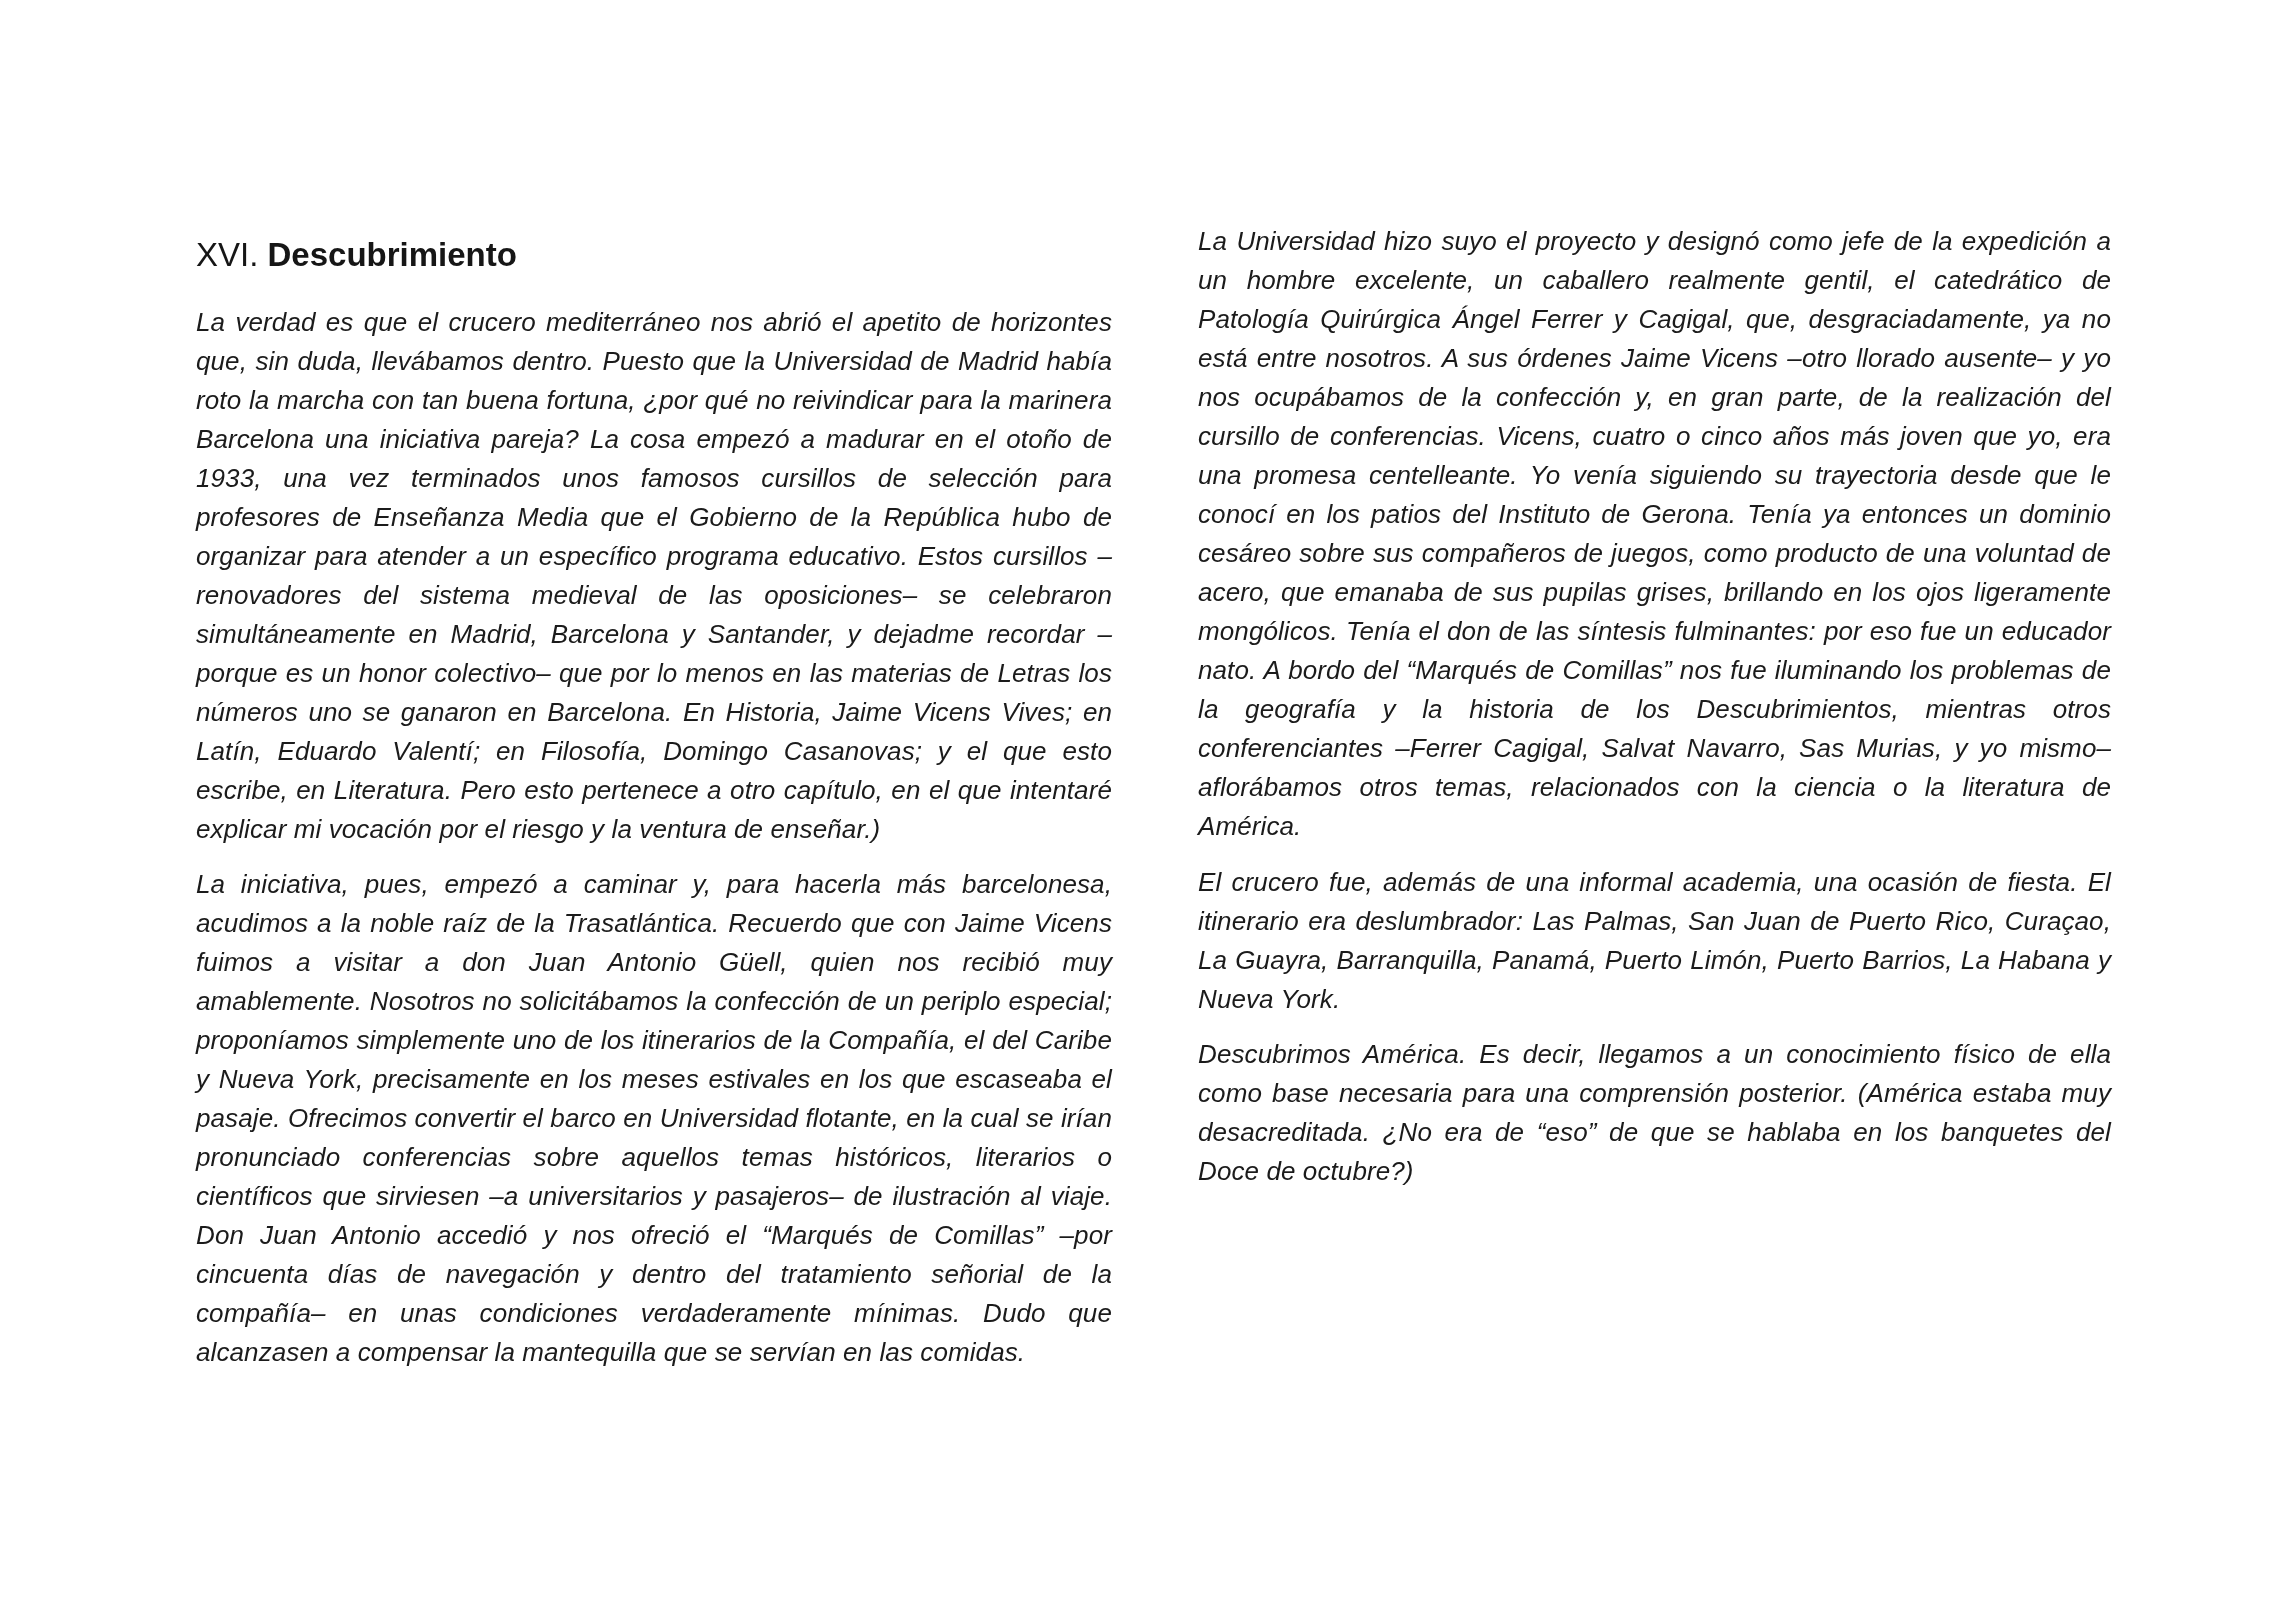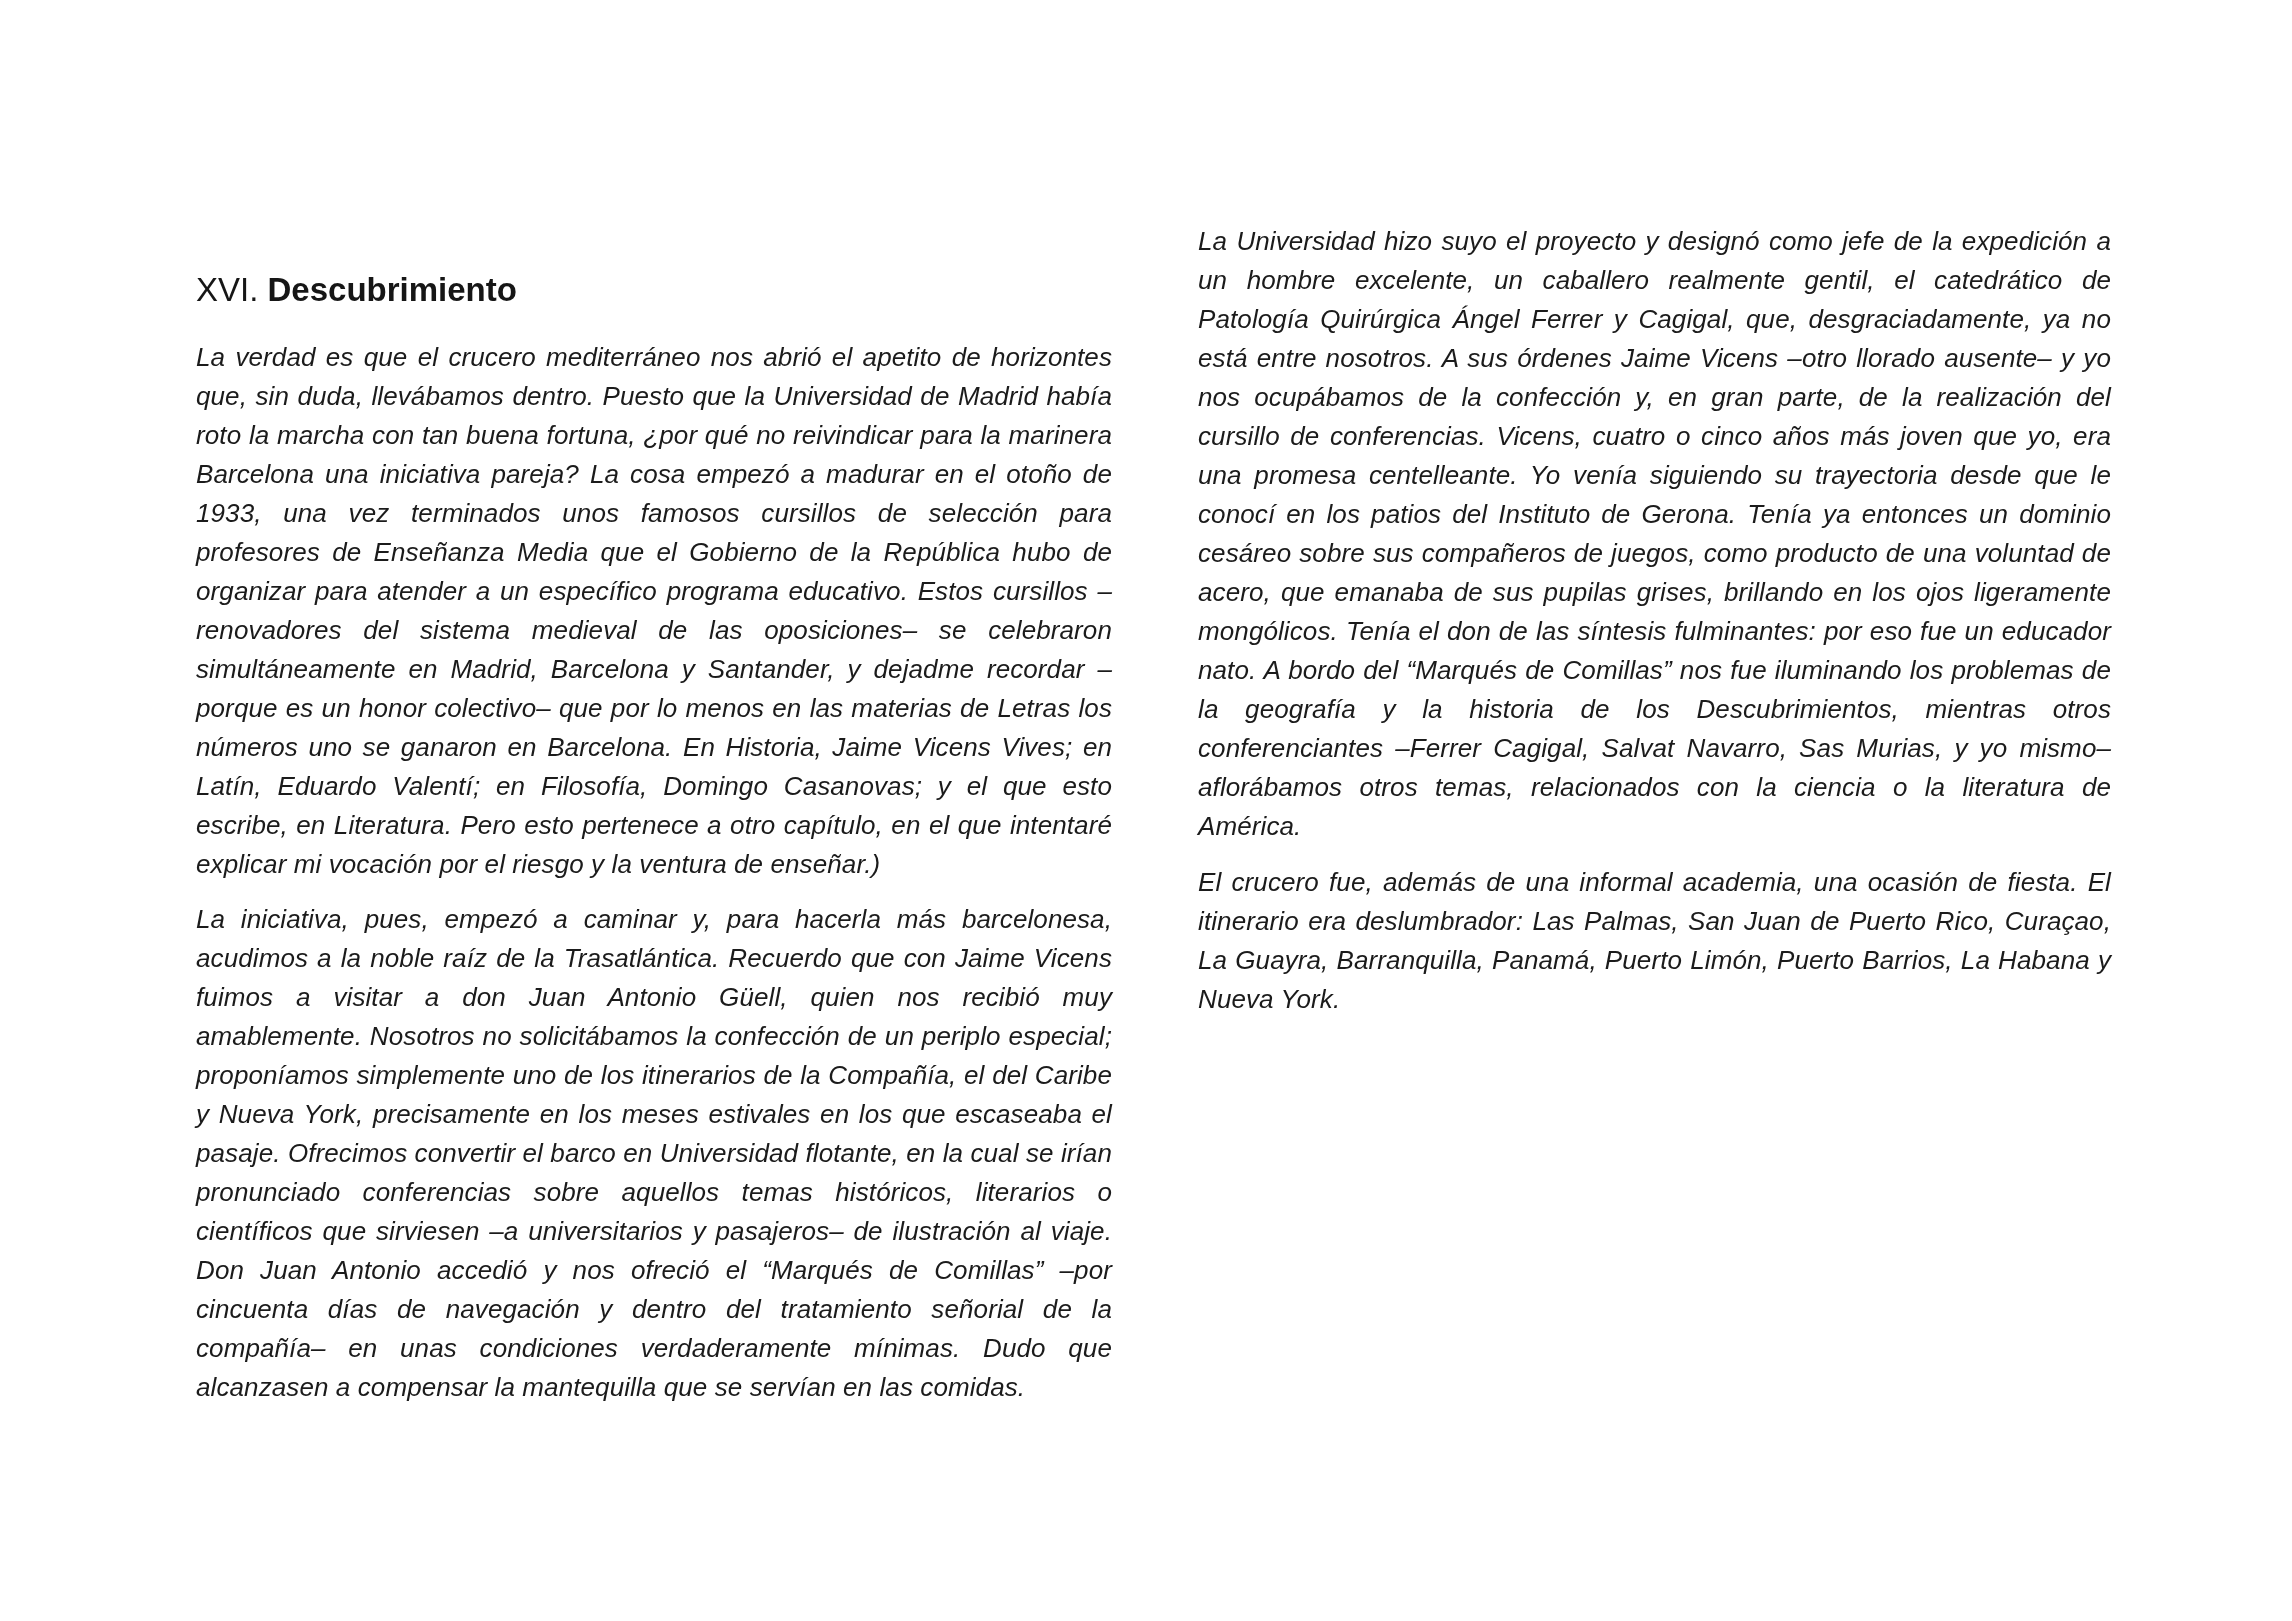--- a/index.html
+++ b/index.html
@@ -24,21 +24,20 @@
     margin: 0 0 16.7px 0;
     font-style: italic;
     font-size: 26px;
     line-height: 39px;
     letter-spacing: 0.1px;
   }
   .col-left {
     left: 196px;
     top: 233px;
     width: 916px;
-    margin-top: 35px;
   }
   .col-right {
     left: 1198px;
     top: 222px;
     width: 913px;
   }
   h1.section-heading {
     margin: 0 0 26.5px 0;
     font-size: 33px;
     line-height: 43px;
@@ -69,17 +68,18 @@
     <p>La verdad es que el crucero mediterráneo nos abrió el apetito de horizontes que, sin duda, llevábamos dentro. Puesto que la Universidad de Madrid había roto la marcha con tan buena fortuna, ¿por qué no reivindicar para la marinera Barcelona una iniciativa pareja? La cosa empezó a madurar en el otoño de 1933, una vez terminados unos famosos cursillos de selección para profesores de Enseñanza Media que el Gobierno de la República hubo de organizar para atender a un específico programa educativo. Estos cursillos –renovadores del sistema medieval de las oposiciones– se celebraron simultáneamente en Madrid, Barcelona y Santander, y dejadme recordar –porque es un honor colectivo– que por lo menos en las materias de Letras los números uno se ganaron en Barcelona. En Historia, Jaime Vicens Vives; en Latín, Eduardo Valentí; en Filosofía, Domingo Casanovas; y el que esto escribe, en Literatura. Pero esto pertenece a otro capítulo, en el que intentaré explicar mi vocación por el riesgo y la ventura de enseñar.)</p>
 
     <p>La iniciativa, pues, empezó a caminar y, para hacerla más barcelonesa, acudimos a la noble raíz de la Trasatlántica. Recuerdo que con Jaime Vicens fuimos a visitar a don Juan Antonio Güell, quien nos recibió muy amablemente. Nosotros no solicitábamos la confección de un periplo especial; proponíamos simplemente uno de los itinerarios de la Compañía, el del Caribe y Nueva York, precisamente en los meses estivales en los que escaseaba el pasaje. Ofrecimos convertir el barco en Universidad flotante, en la cual se irían pronunciado conferencias sobre aquellos temas históricos, literarios o científicos que sirviesen –a universitarios y pasajeros– de ilustración al viaje. Don Juan Antonio accedió y nos ofreció el “Marqués de Comillas” –por cincuenta días de navegación y dentro del tratamiento señorial de la compañía– en unas condiciones verdaderamente mínimas. Dudo que alcanzasen a compensar la mantequilla que se servían en las comidas.</p>
   </div>
 
   <div class="column col-right">
     <p>La Universidad hizo suyo el proyecto y designó como jefe de la expedición a un hombre excelente, un caballero realmente gentil, el catedrático de Patología Quirúrgica Ángel Ferrer y Cagigal, que, desgraciadamente, ya no está entre nosotros. A sus órdenes Jaime Vicens –otro llorado ausente– y yo nos ocupábamos de la confección y, en gran parte, de la realización del cursillo de conferencias. Vicens, cuatro o cinco años más joven que yo, era una promesa centelleante. Yo venía siguiendo su trayectoria desde que le conocí en los patios del Instituto de Gerona. Tenía ya entonces un dominio cesáreo sobre sus compañeros de juegos, como producto de una voluntad de acero, que emanaba de sus pupilas grises, brillando en los ojos ligeramente mongólicos. Tenía el don de las síntesis fulminantes: por eso fue un educador nato. A bordo del “Marqués de Comillas” nos fue iluminando los problemas de la geografía y la historia de los Descubrimientos, mientras otros conferenciantes –Ferrer Cagigal, Salvat Navarro, Sas Murias, y yo mismo– aflorábamos otros temas, relacionados con la ciencia o la literatura de América.</p>
 
     <p>El crucero fue, además de una informal academia, una ocasión de fiesta. El itinerario era deslumbrador: Las Palmas, San Juan de Puerto Rico, Curaçao, La Guayra, Barranquilla, Panamá, Puerto Limón, Puerto Barrios, La Habana y Nueva York.</p>
 
+    <p>Descubrimos América. Es decir, llegamos a un conocimiento físico de ella como base necesaria para una comprensión posterior. (América estaba muy desacreditada. ¿No era de “eso” de que se hablaba en los banquetes del Doce de octubre?)</p>
 
   </div>
 
 </div>
 
 
 </body></html>

